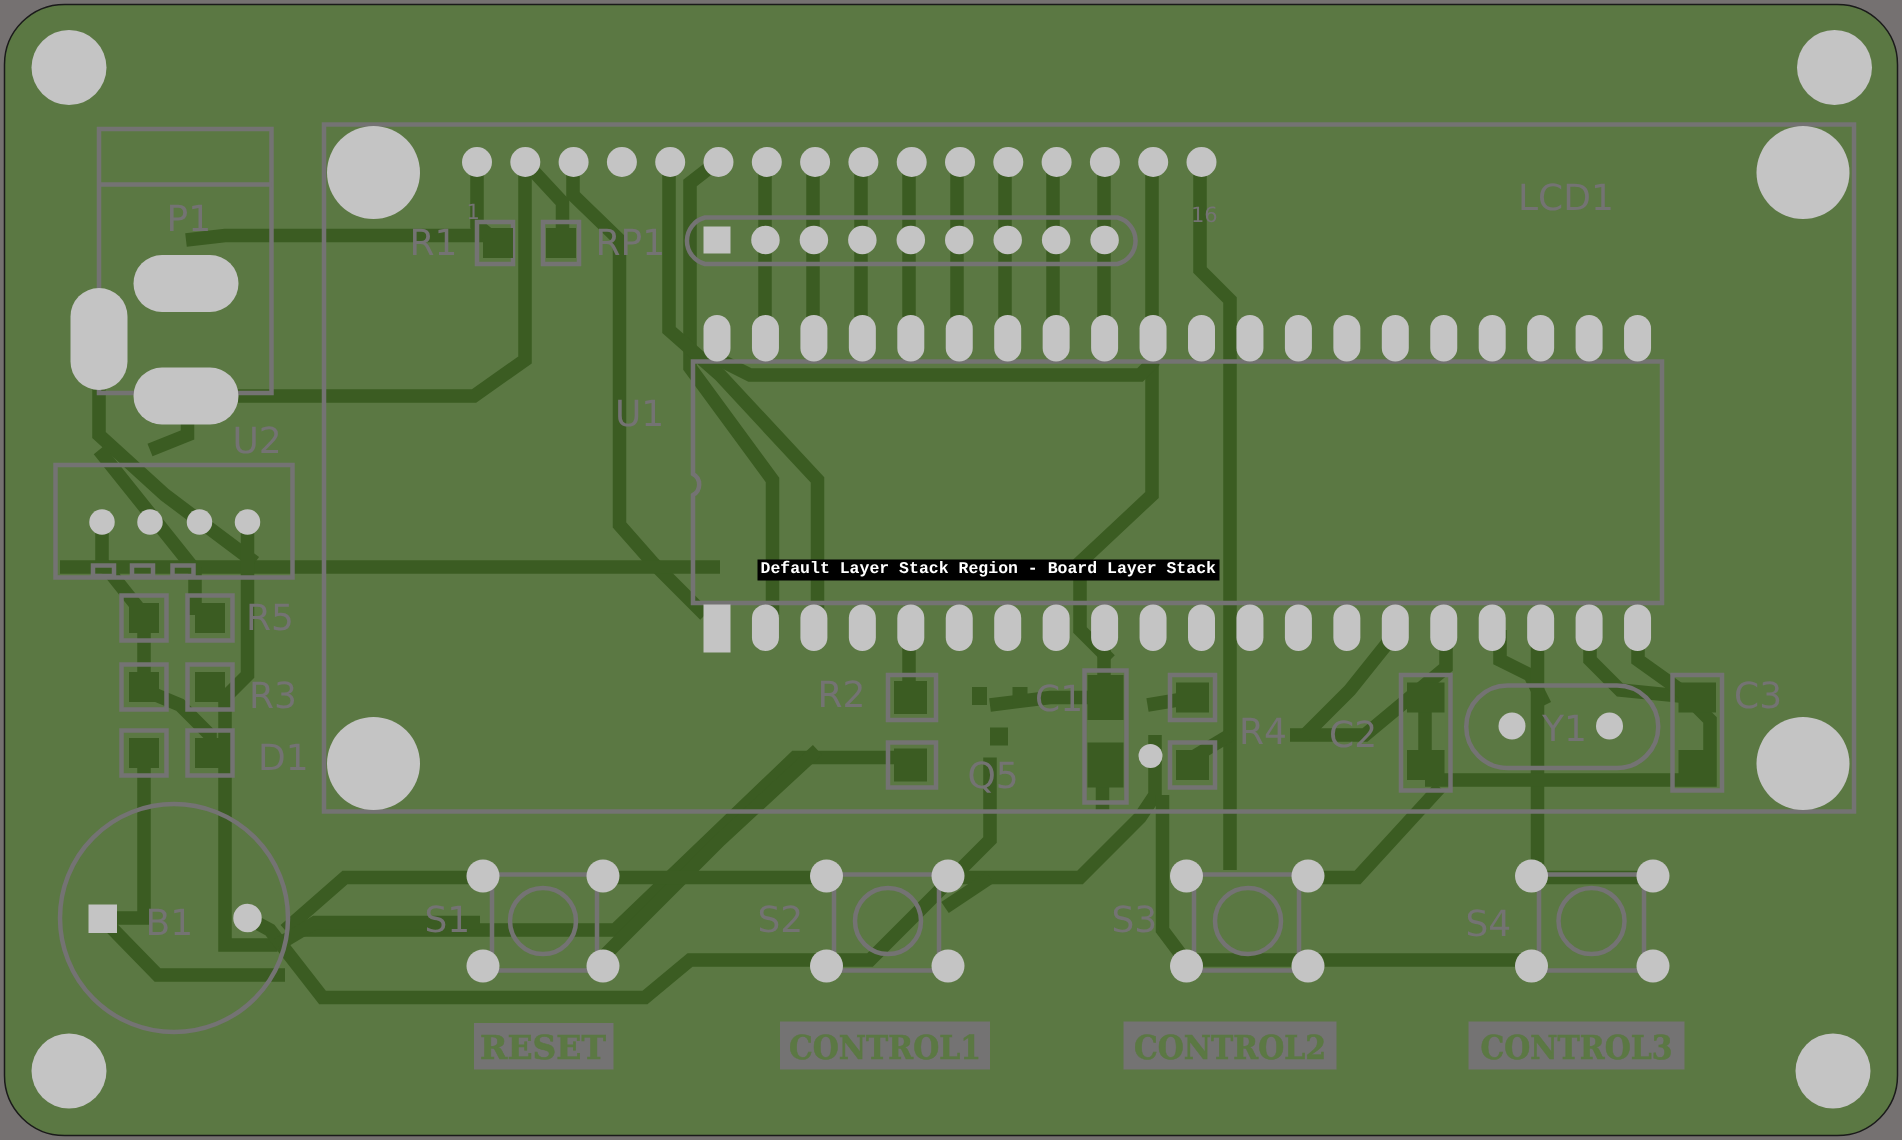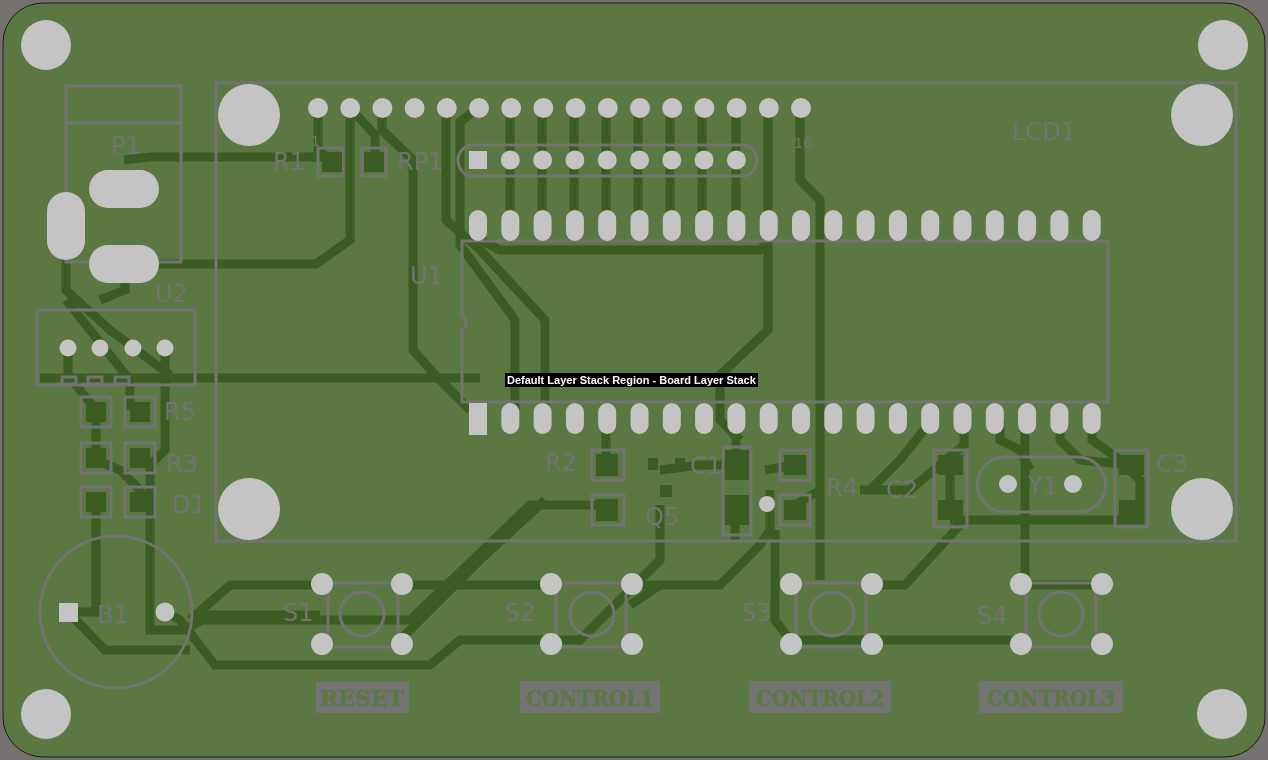--- a/index.html
+++ b/index.html
@@ -1,18 +1,18 @@
 <!DOCTYPE html>
 <html><head>
 <meta charset="utf-8">
 <style>
   html,body{margin:0;padding:0;background:#757171;}
   body{width:1268px;height:760px;overflow:hidden;position:relative;font-family:"DejaVu Sans",sans-serif;}
   #pcb{position:absolute;left:0;top:0;}
-  .tooltip{position:absolute;left:505px;top:373px;background:#000;color:#fff;font-family:Liberation Sans, sans-serif;font-size:11px;font-weight:bold;padding:0 2px;line-height:14px;white-space:nowrap;}
+  .tooltip{position:absolute;left:505px;top:373px;background:#000;color:#fff;font-family:Liberation Mono, monospace;font-size:11px;font-weight:bold;padding:0 2px;line-height:14px;white-space:nowrap;}
 </style>
 </head>
 <body>
 
 <svg id="pcb" width="1268" height="760" viewBox="0 0 1268 760">
 
   <rect x="3" y="3" width="1262" height="754" rx="40" ry="40" fill="#5b7843" stroke="#1a1a1a" stroke-width="1"></rect>
 
   <g stroke="#3b5c22" stroke-width="9" fill="none" stroke-linejoin="miter">
     <polyline points="124,160 150,157 330,157 330,160"></polyline>

